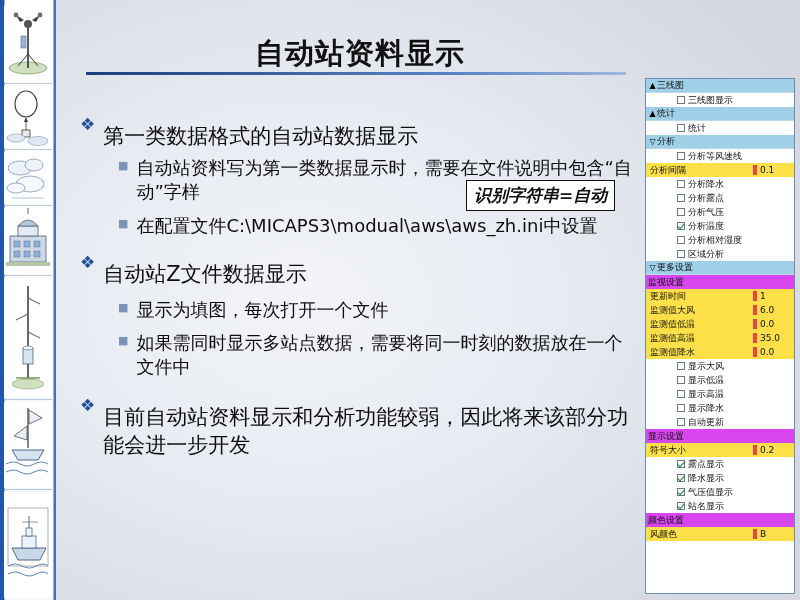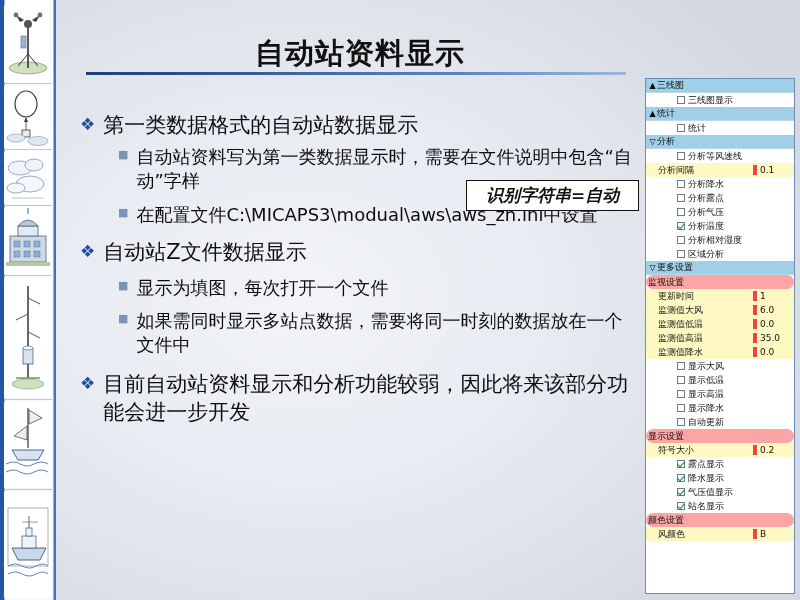--- a/index.html
+++ b/index.html
@@ -88,21 +88,21 @@
     margin-top: 8px;
     font-family: "DejaVu Sans", "Liberation Sans", sans-serif;
   }
   .lvl1 .mark {
     color: #1e4f9c;
     font-size: 17px;
     margin-right: 8px;
     line-height: 1.5;
     flex: 0 0 auto;
   }
-  .lvl1 .txt { flex: 1 1 auto; }
+  .lvl1 .txt { flex: 1 1 auto; margin-top: 11px; }
 
   .lvl2 {
     display: flex;
     align-items: flex-start;
     font-size: 18px;
     line-height: 1.34;
     margin: 5px 0 0 38px;
     font-family: "DejaVu Sans", "Liberation Sans", sans-serif;
   }
   .lvl2 .mark {
@@ -112,21 +112,21 @@
     line-height: 1.9;
     flex: 0 0 auto;
   }
   .lvl2 .txt { flex: 1 1 auto; }
 
   
   .callout {
     position: absolute;
     left: 466px;
     top: 180px;
-    padding: 3px 19px;
+    padding: 3px 7px;
     background: #ffffff;
     border: 1px solid #111111;
     font-size: 17px;
     font-style: italic;
     font-weight: bold;
     color: #111111;
     white-space: nowrap;
     font-family: "DejaVu Serif", "Liberation Serif", serif;
   }
 
@@ -153,26 +153,25 @@
     padding-left: 2px;
     white-space: nowrap;
   }
   .row.header {
     background: #9fd0e8;
     color: #000000;
     border-bottom: 1px solid #bcd9e8;
     font-weight: normal;
   }
   .row.group {
-    background: #fca5a5;
+    background: #d946ef;
     color: #000;
-    border-radius: 7px;
   }
   .row.item { background: #ffffff; padding-left: 22px; }
-  .row.sub { background: #fef9c3; padding-left: 12px; }
+  .row.sub { background: #fde047; padding-left: 4px; }
   .arrow {
     display: inline-block;
     width: 9px;
     text-align: center;
     font-size: 8px;
     color: #000;
     flex: 0 0 auto;
   }
   .cb {
     display: inline-block;

